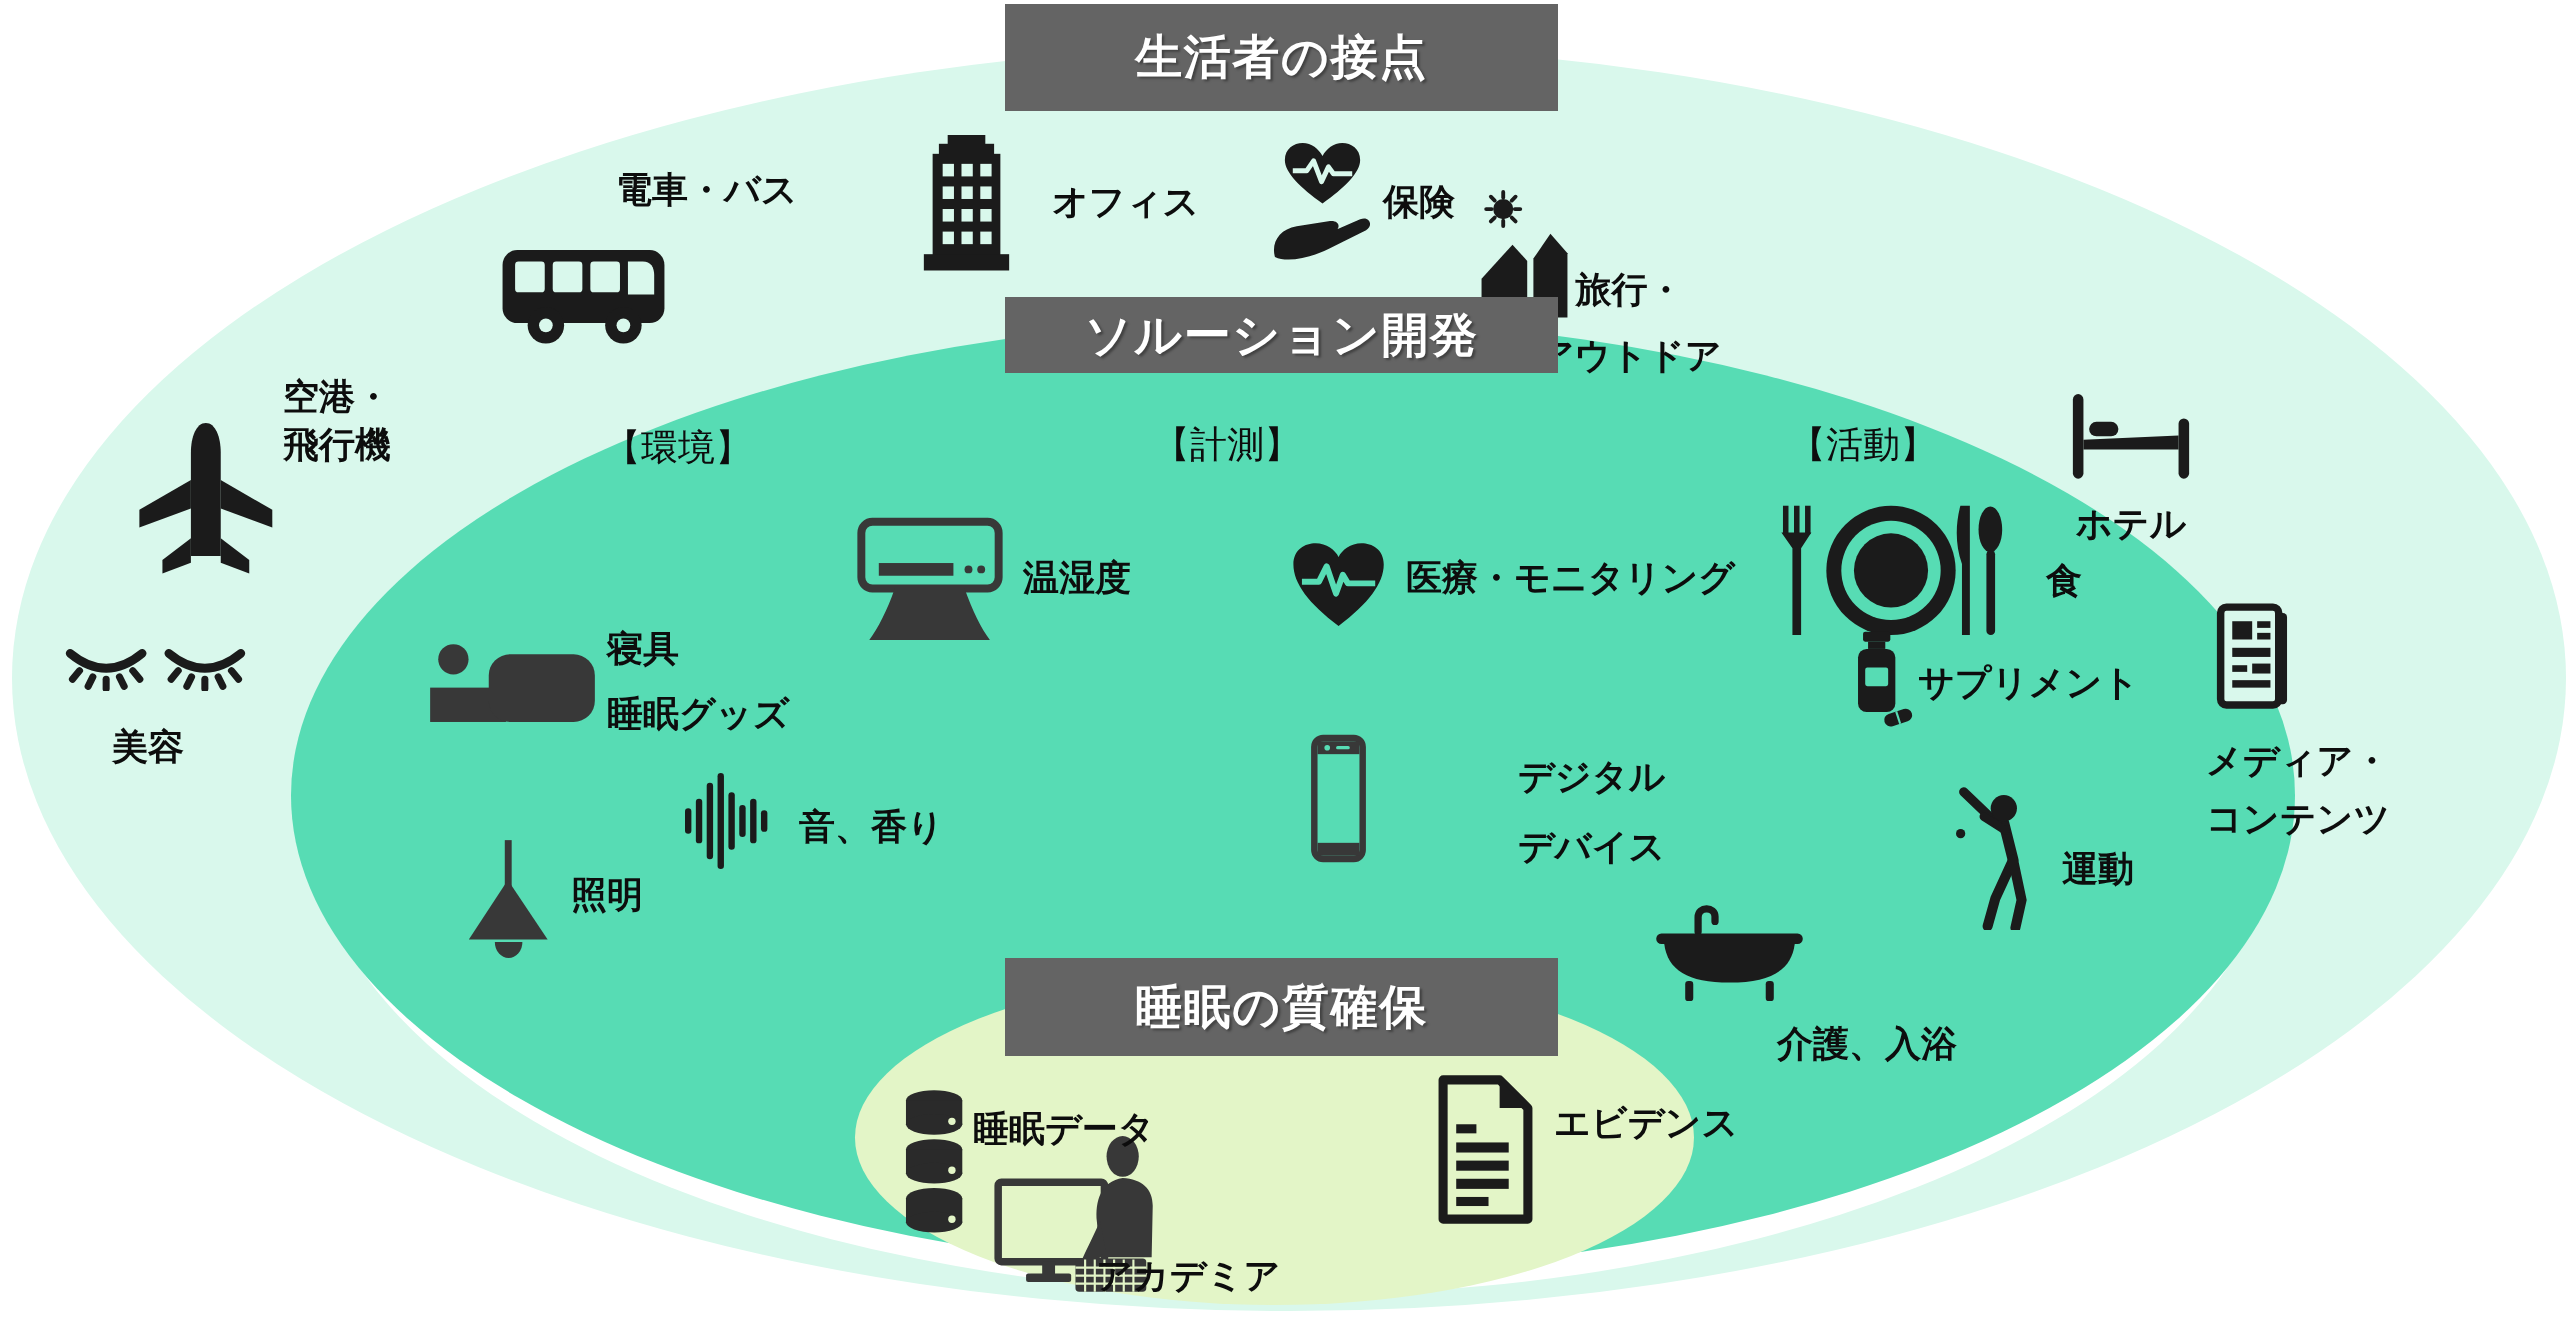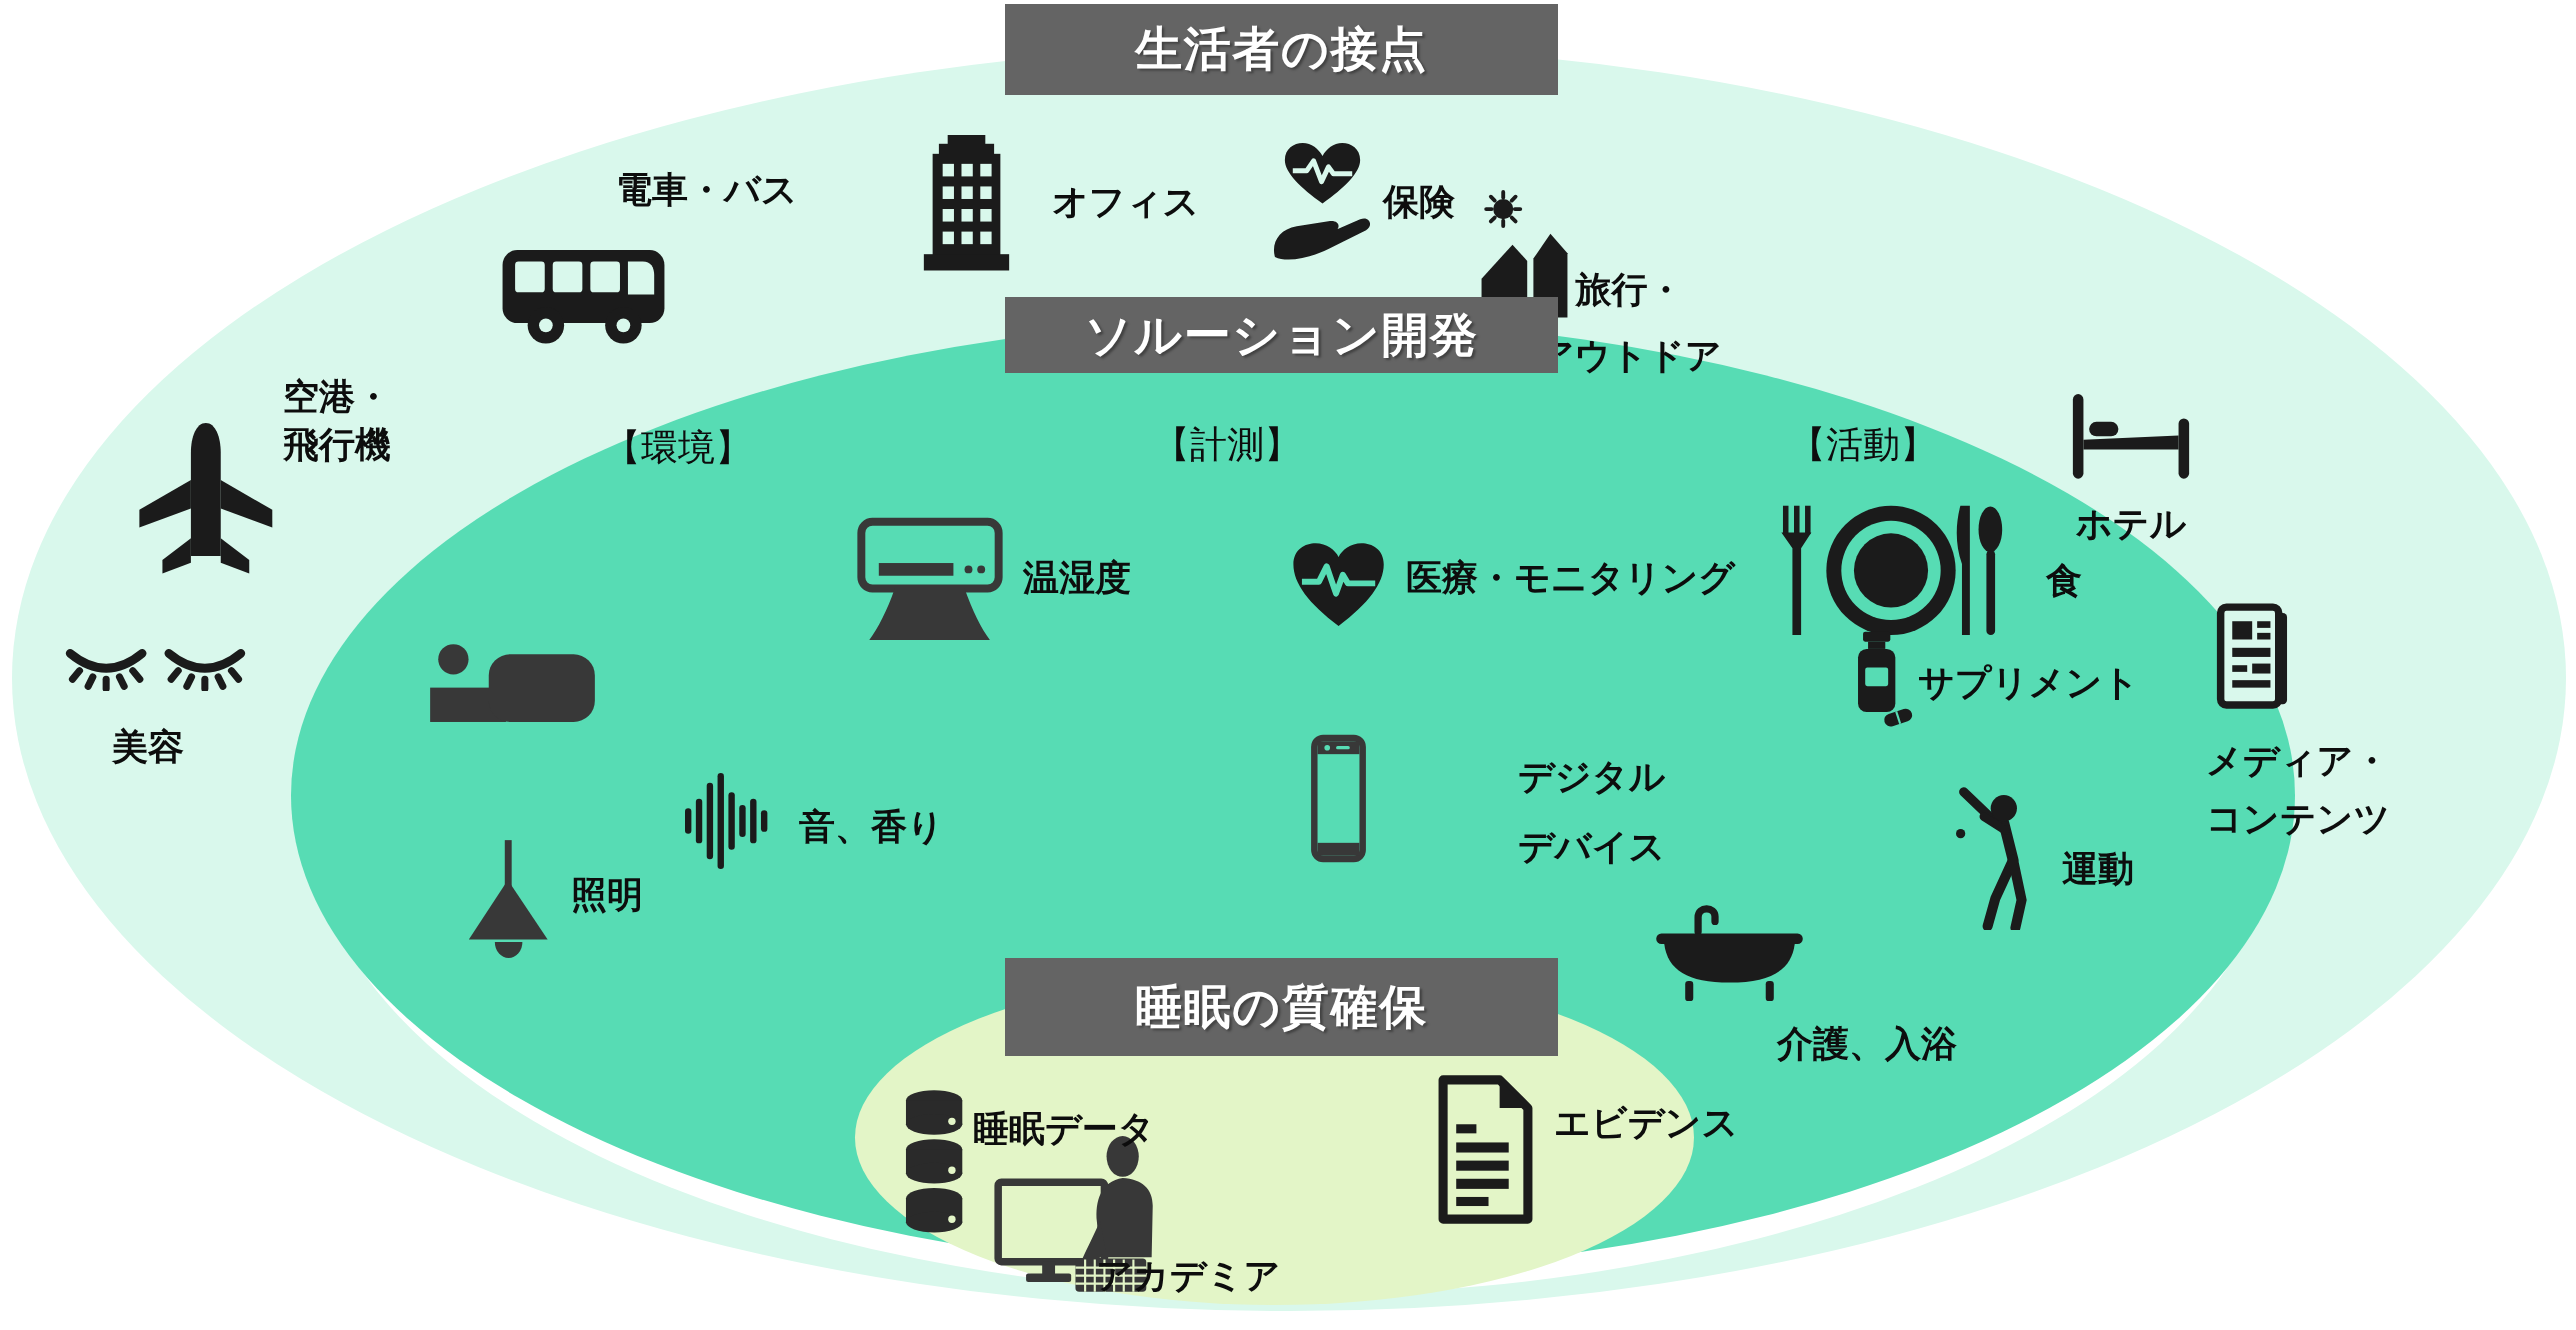--- a/index.html
+++ b/index.html
@@ -23,21 +23,21 @@
 </head>
 <body>
 
 <div id="canvas">
 
   <div class="ellipse outer"></div>
   <div class="ellipse rim"></div>
   <div class="ellipse middle"></div>
   <div class="ellipse inner"></div>
 
-  <div class="hdr" style="top:4.1px;height:91px;">
+  <div class="hdr" style="top:4.1px;height:107px;">
     <span>生活者の接点</span>
   </div>
   <div class="hdr" style="top:297px;height:76px;">
     <span>ソルーション開発</span>
   </div>
   <div class="hdr" style="top:958px;height:98px;">
     <span>睡眠の質確保</span>
   </div>
 
   <div class="cat" style="left:604px;top:423px;">【環境】</div>
@@ -172,20 +172,22 @@
   <div class="lbl" style="left:283px;top:373px;line-height:1.32;">空港・
 飛行機</div>
 
   <div class="icon" style="left:429px;top:628px;width:167px;height:96px;">
     <svg viewBox="0 0 330 190" fill="#383838">
       <circle cx="48" cy="62" r="30"></circle>
       <rect x="2" y="118" width="150" height="68"></rect>
       <rect x="118" y="52" width="210" height="134" rx="42"></rect>
     </svg>
   </div>
+  <div class="lbl" style="left:607px;top:617px;line-height:1.8;">寝具
+睡眠グッズ</div>
 
   <div class="icon" style="left:856px;top:517px;width:148px;height:127px;">
     <svg viewBox="0 0 185 160" fill="#383838">
       <rect x="6" y="6" width="173" height="84" rx="14" fill="none" stroke="#383838" stroke-width="10"></rect>
       <rect x="28" y="58" width="94" height="16"></rect>
       <circle cx="141" cy="66" r="5"></circle>
         <circle cx="157" cy="66" r="5"></circle>
       <path d="M48,90 L136,90 C146,118 157,140 168,155 L16,155 C27,140 39,117 48,90 Z"></path>
     </svg>
   </div>

